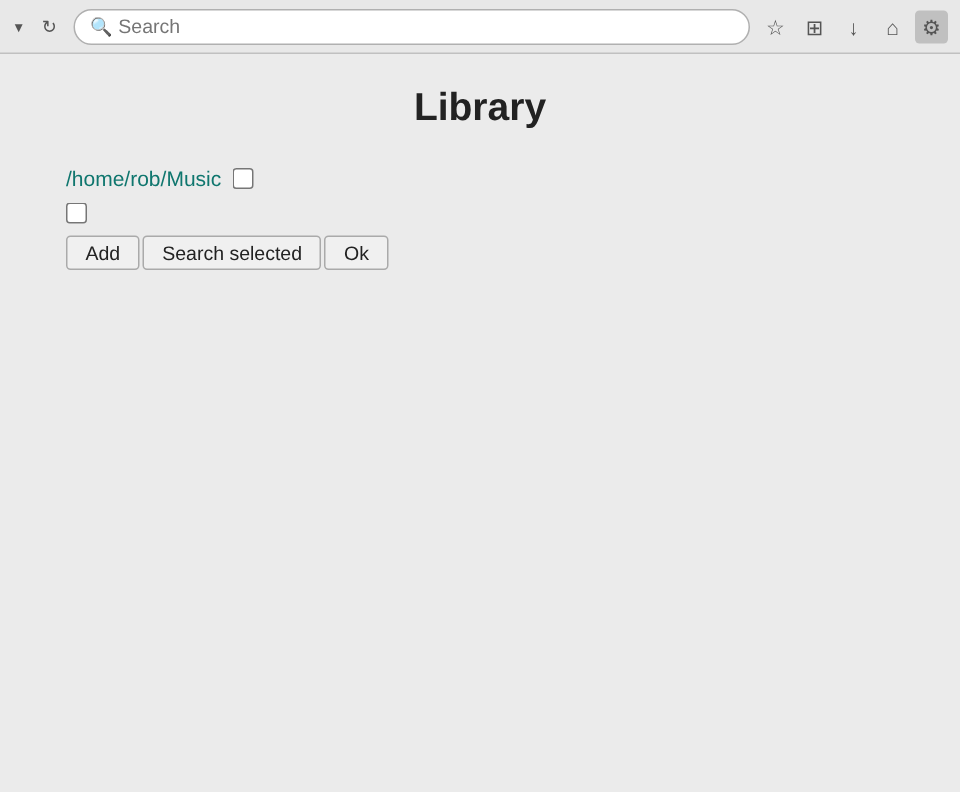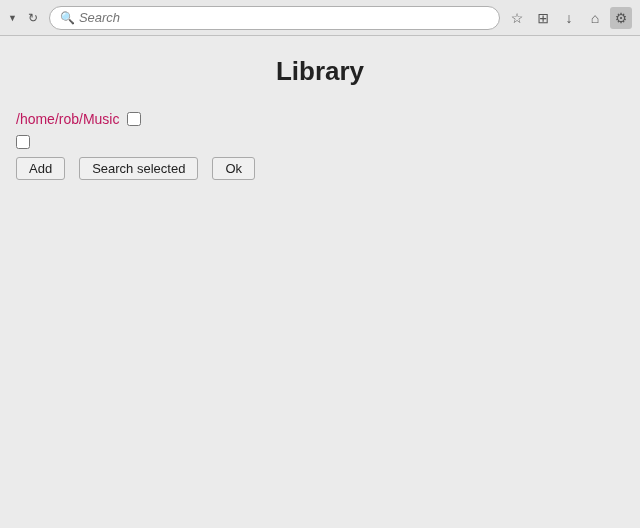--- a/index.html
+++ b/index.html
@@ -58,21 +58,20 @@
       height: 24px;
     }
 
     .search-bar input {
       border: none;
       outline: none;
       flex: 1;
       font-size: 13px;
       background: transparent;
       color: #333;
-      font-style: italic;
     }
 
     .search-icon-inner {
       color: #888;
       font-size: 12px;
       margin-right: 4px;
     }
 
     .toolbar-icons {
       display: flex;
@@ -96,54 +95,54 @@
 
     .toolbar-icon-btn.active {
       background: #c0c0c0;
     }
 
     
     .page-content {
       background: #ebebeb;
       width: 100%;
       height: calc(528px - 36px);
-      padding: 20px 16px;
+      padding: 20px 44px;
       position: relative;
     }
 
     .page-title {
       text-align: center;
       font-size: 26px;
       font-weight: bold;
       color: #222;
       margin-bottom: 24px;
     }
 
     .library-item {
       display: flex;
       align-items: center;
       margin-bottom: 8px;
     }
 
     .library-item-path {
       font-size: 14px;
-      color: #be185d;
+      color: #0f766e;
       margin-right: 8px;
     }
 
     .library-item-checkbox {
       width: 14px;
       height: 14px;
       cursor: pointer;
       accent-color: #555;
     }
 
     .action-buttons {
       display: flex;
-      gap: 14px;
+      gap: 2px;
       margin-top: 8px;
     }
 
     .action-btn {
       padding: 3px 12px;
       font-size: 13px;
       background: #f0f0f0;
       border: 1px solid #aaa;
       border-radius: 3px;
       cursor: pointer;

